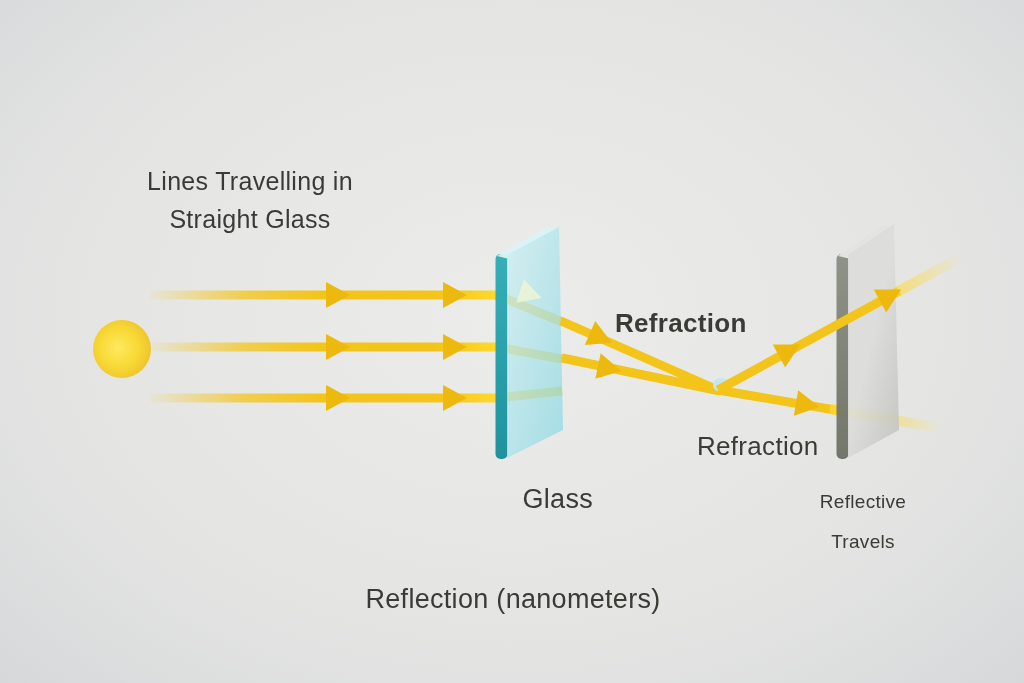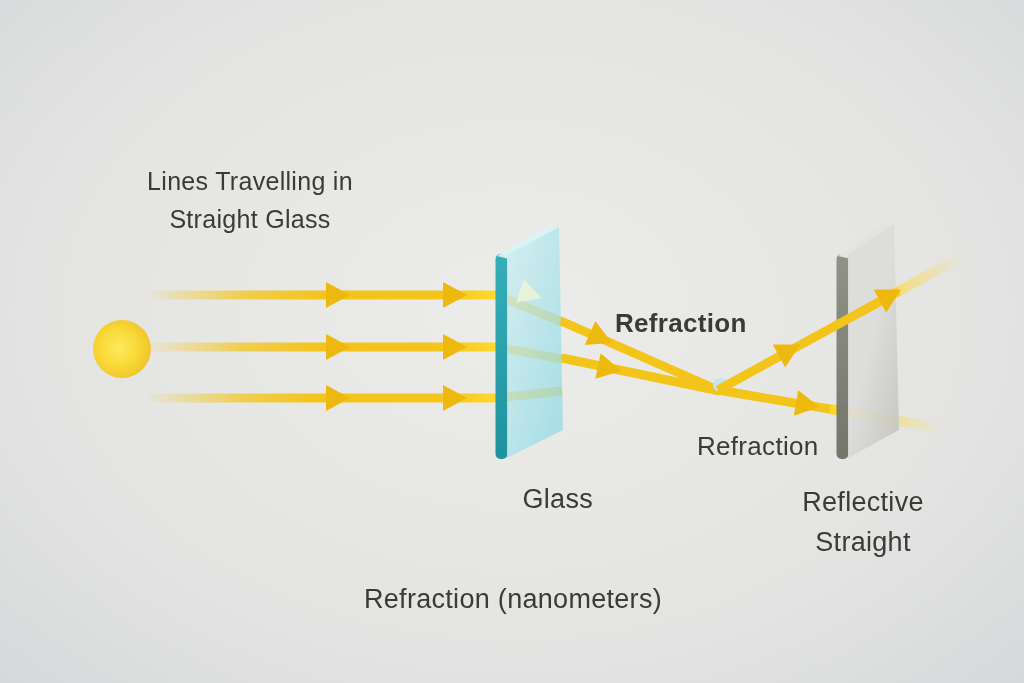--- a/index.html
+++ b/index.html
@@ -28,21 +28,21 @@
     font-size:33px;
     font-weight:700;
     letter-spacing:0.4px;
     color:var(--text_title);
   }
   .center{text-align:center;white-space:normal;}
   .lbl-straight{left:85px;top:162px;width:330px;font-size:25px;line-height:38px;}
   .lbl-refraction{left:615px;top:308px;font-weight:bold;}
   .lbl-reflection{left:697px;top:431px;}
   .lbl-glass{left:433px;top:484px;width:160px;font-size:27px;text-align:right;}
-  .lbl-reflective{left:781px;top:482px;width:164px;font-size:27px;line-height:40px;}
+  .lbl-reflective{left:781px;top:482px;width:164px;font-size:19px;line-height:40px;}
   .lbl-axis{left:280px;top:584px;width:466px;font-size:27px;}
 </style>
 </head>
 <body>
 
 <div class="stage">
 
   <svg width="1024" height="683" viewBox="0 0 1024 683">
     <defs>
       <path id="arr" d="M0 -13 L24 0 L0 13 Z"></path>
@@ -156,17 +156,17 @@
     <span>Straight Glass</span>
   </div>
 
   <div class="lbl lbl-refraction">Refraction</div>
   <div class="lbl lbl-reflection">Refraction</div>
 
   <div class="lbl lbl-glass center">Glass</div>
 
   <div class="lbl lbl-reflective center">
     <span>Reflective</span><br>
-    <span>Straight</span>
+    <span>Travels</span>
   </div>
 
-  <div class="lbl lbl-axis center">Refraction (nanometers)</div>
+  <div class="lbl lbl-axis center">Reflection (nanometers)</div>
 </div>
 
 </body></html>

